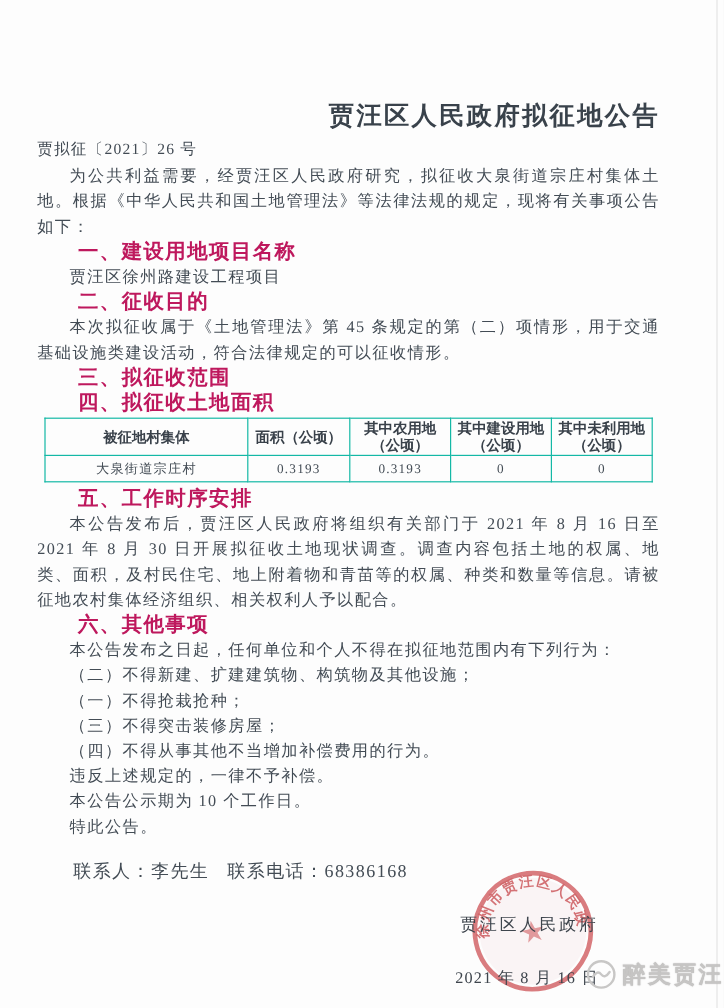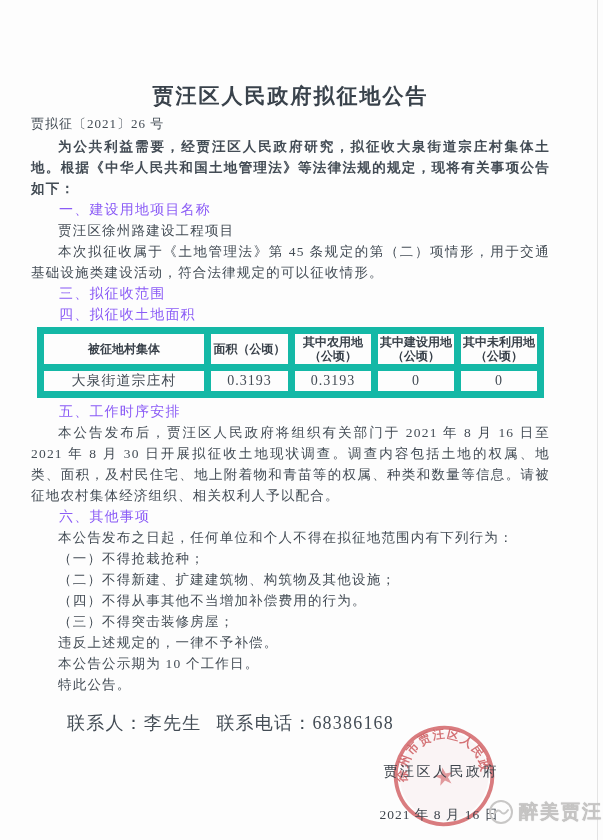--- a/index.html
+++ b/index.html
@@ -17,21 +17,21 @@
     color:#434c55;
   }
   .edge-line {
     position:absolute; top:0; right:5px; width:1px; height:100%;
     background:#e4e4e4;
   }
   .content { padding:83px 53px 0 31px; }
 
   h1.title {
     margin:0;
-    text-align:center;
+    text-align:right;
     font-size:21px;
     line-height:26px;
     font-weight:bold;
     letter-spacing:2px;
     color:#39424b;
     font-family:"Liberation Serif", serif;
   }
   .docno {
     margin-top:6px;
     font-size:13px;
@@ -40,59 +40,59 @@
     color:#414a53;
   }
   p.body, p.item {
     margin:0;
     font-size:13.5px;
     line-height:21px;
     letter-spacing:1.2px;
     text-align:justify;
     text-indent:2em;
   }
-  p.first { margin-top:4px;font-weight:bold; }
+  p.first { margin-top:4px; }
   h2.sec {
     margin:0;
-    font-size:14px;
+    font-size:17px;
     line-height:21px;
-    font-weight:normal;
+    font-weight:bold;
     letter-spacing:1.2px;
     text-indent:2em;
-    color:#8b5cf6;
+    color:#be185d;
     font-family:"Liberation Sans", sans-serif;
   }
   .table-wrap { margin:2px 6px 3px 6px; }
   table.land {
     width:100%;
     border-collapse:collapse;
     table-layout:fixed;
   }
   table.land th, table.land td {
-    border:7px solid #14b8a6;
+    border:1px solid #14b8a6;
     text-align:center;
     vertical-align:middle;
     padding:1px 2px;
   }
   table.land th {
     font-family:"Liberation Sans", sans-serif;
     font-weight:bold;
     font-size:12px;
     line-height:14px;
     height:28px;
     letter-spacing:0;
     color:#39414a;
   }
   table.land td {
-    font-size:14px;
+    font-size:11px;
     height:22px;
     letter-spacing:1px;
     color:#434c55;
   }
-  p.contact { margin:18px 0 0 0; font-size:18px; line-height:21px; letter-spacing:1.2px; text-indent:2em; }
+  p.contact { margin:18px 0 0 0; font-size:15px; line-height:21px; letter-spacing:1.2px; text-indent:2em; }
   p.contact .phone { margin-left:15px; }
 
   .seal {
     position:absolute; left:388px; top:720px;
     width:112px; height:112px;
     opacity:0.88;
     mix-blend-mode:multiply;
     pointer-events:none;
   }
   .signature {
@@ -125,20 +125,21 @@
 
   <div class="content">
     <h1 class="title">贾汪区人民政府拟征地公告</h1>
     <div class="docno">贾拟征〔2021〕26 号</div>
 
     <p class="body first">为公共利益需要，经贾汪区人民政府研究，拟征收大泉街道宗庄村集体土地。根据《中华人民共和国土地管理法》等法律法规的规定，现将有关事项公告如下：</p>
 
     <h2 class="sec">一、建设用地项目名称</h2>
     <p class="body">贾汪区徐州路建设工程项目</p>
 
+    <h2 class="sec">二、征收目的</h2>
     <p class="body">本次拟征收属于《土地管理法》第 45 条规定的第（二）项情形，用于交通基础设施类建设活动，符合法律规定的可以征收情形。</p>
 
     <h2 class="sec">三、拟征收范围</h2>
 
     <h2 class="sec">四、拟征收土地面积</h2>
 
     <div class="table-wrap">
       <table class="land">
         <colgroup>
           <col style="width:33.4%">
@@ -166,24 +167,24 @@
           </tr>
         </tbody>
       </table>
     </div>
 
     <h2 class="sec">五、工作时序安排</h2>
     <p class="body">本公告发布后，贾汪区人民政府将组织有关部门于 2021 年 8 月 16 日至 2021 年 8 月 30 日开展拟征收土地现状调查。调查内容包括土地的权属、地类、面积，及村民住宅、地上附着物和青苗等的权属、种类和数量等信息。请被征地农村集体经济组织、相关权利人予以配合。</p>
 
     <h2 class="sec">六、其他事项</h2>
     <p class="item">本公告发布之日起，任何单位和个人不得在拟征地范围内有下列行为：</p>
+    <p class="item">（二）不得新建、扩建建筑物、构筑物及其他设施；</p>
     <p class="item">（一）不得抢栽抢种；</p>
-    <p class="item">（二）不得新建、扩建建筑物、构筑物及其他设施；</p>
+    <p class="item">（三）不得突击装修房屋；</p>
     <p class="item">（四）不得从事其他不当增加补偿费用的行为。</p>
-    <p class="item">（三）不得突击装修房屋；</p>
     <p class="item">违反上述规定的，一律不予补偿。</p>
     <p class="item">本公告公示期为 10 个工作日。</p>
     <p class="item">特此公告。</p>
 
     <p class="contact">
       <span>联系人：李先生</span><span class="phone">联系电话：68386168</span>
     </p>
   </div>
 
   <svg class="seal" viewBox="0 0 116 116" xmlns="http://www.w3.org/2000/svg">

